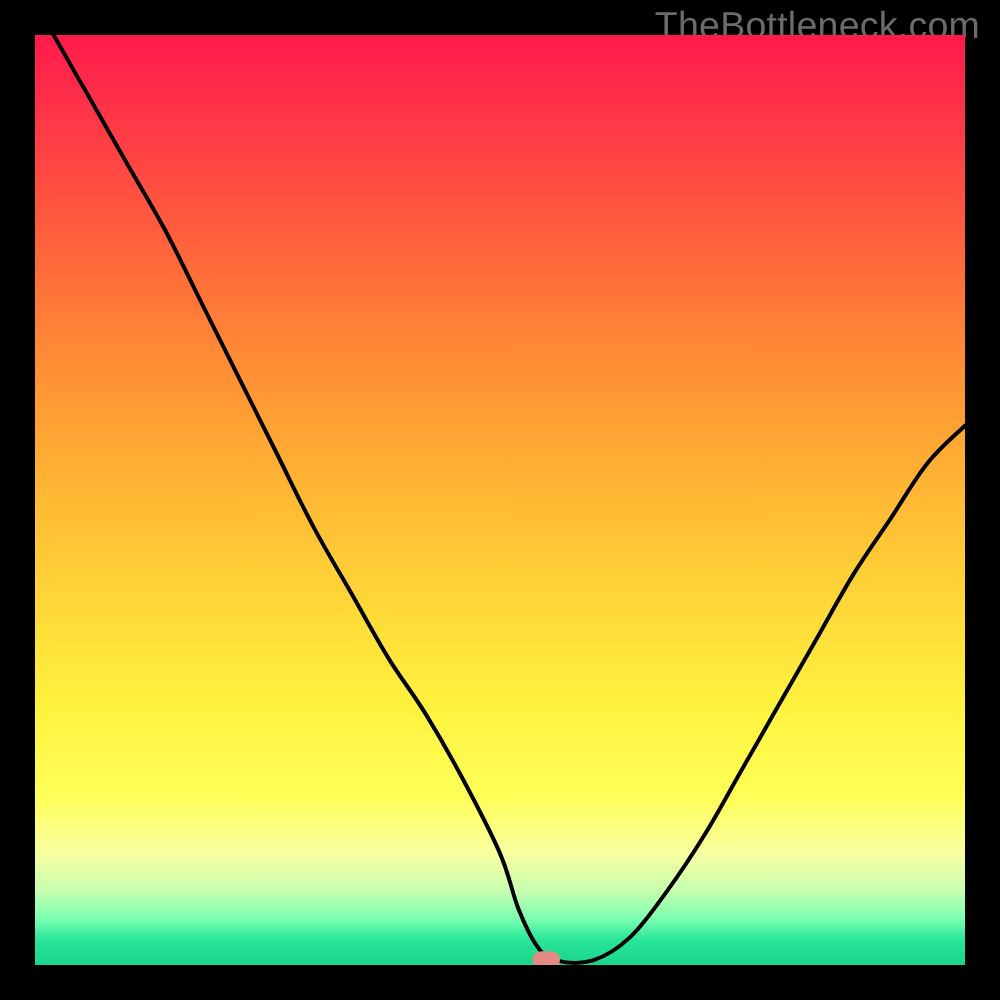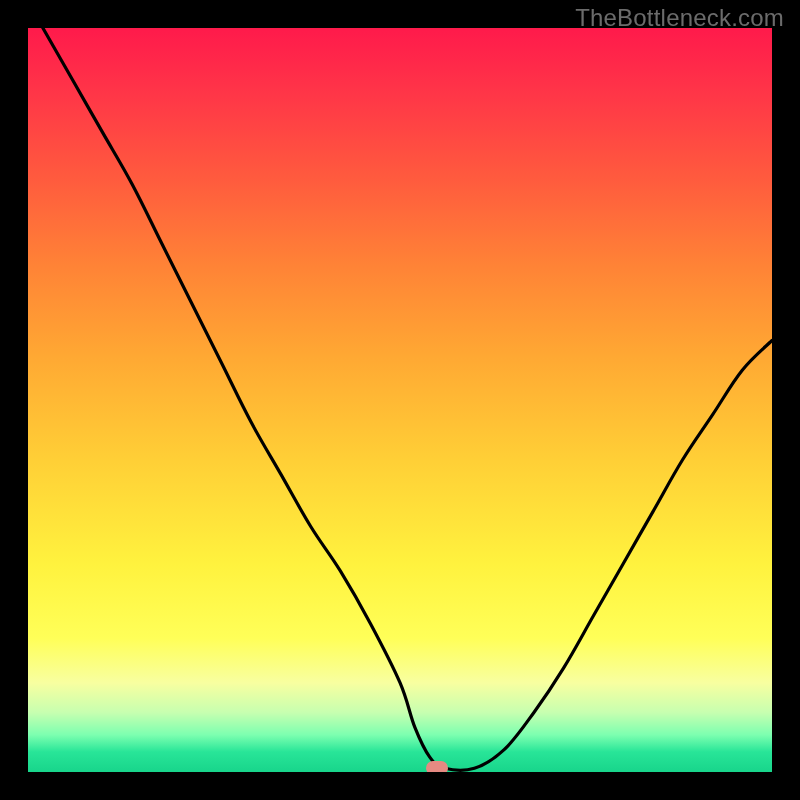--- a/index.html
+++ b/index.html
@@ -63,21 +63,21 @@
     height: 14px;
     border-radius: 7px;
     background: #e58a82;
     transform: translate(-50%, -50%);
   }
   .attribution {
     position: absolute;
     top: 4px;
     right: 16px;
     color: #6b6b6b;
-    font-size: 24px;
+    font-size: 30px;
     letter-spacing: 0.2px;
     font-weight: 400;
   }
 </style>
 </head>
 <body>
 
 <div class="frame">
 
   <div class="attribution">TheBottleneck.com</div>

